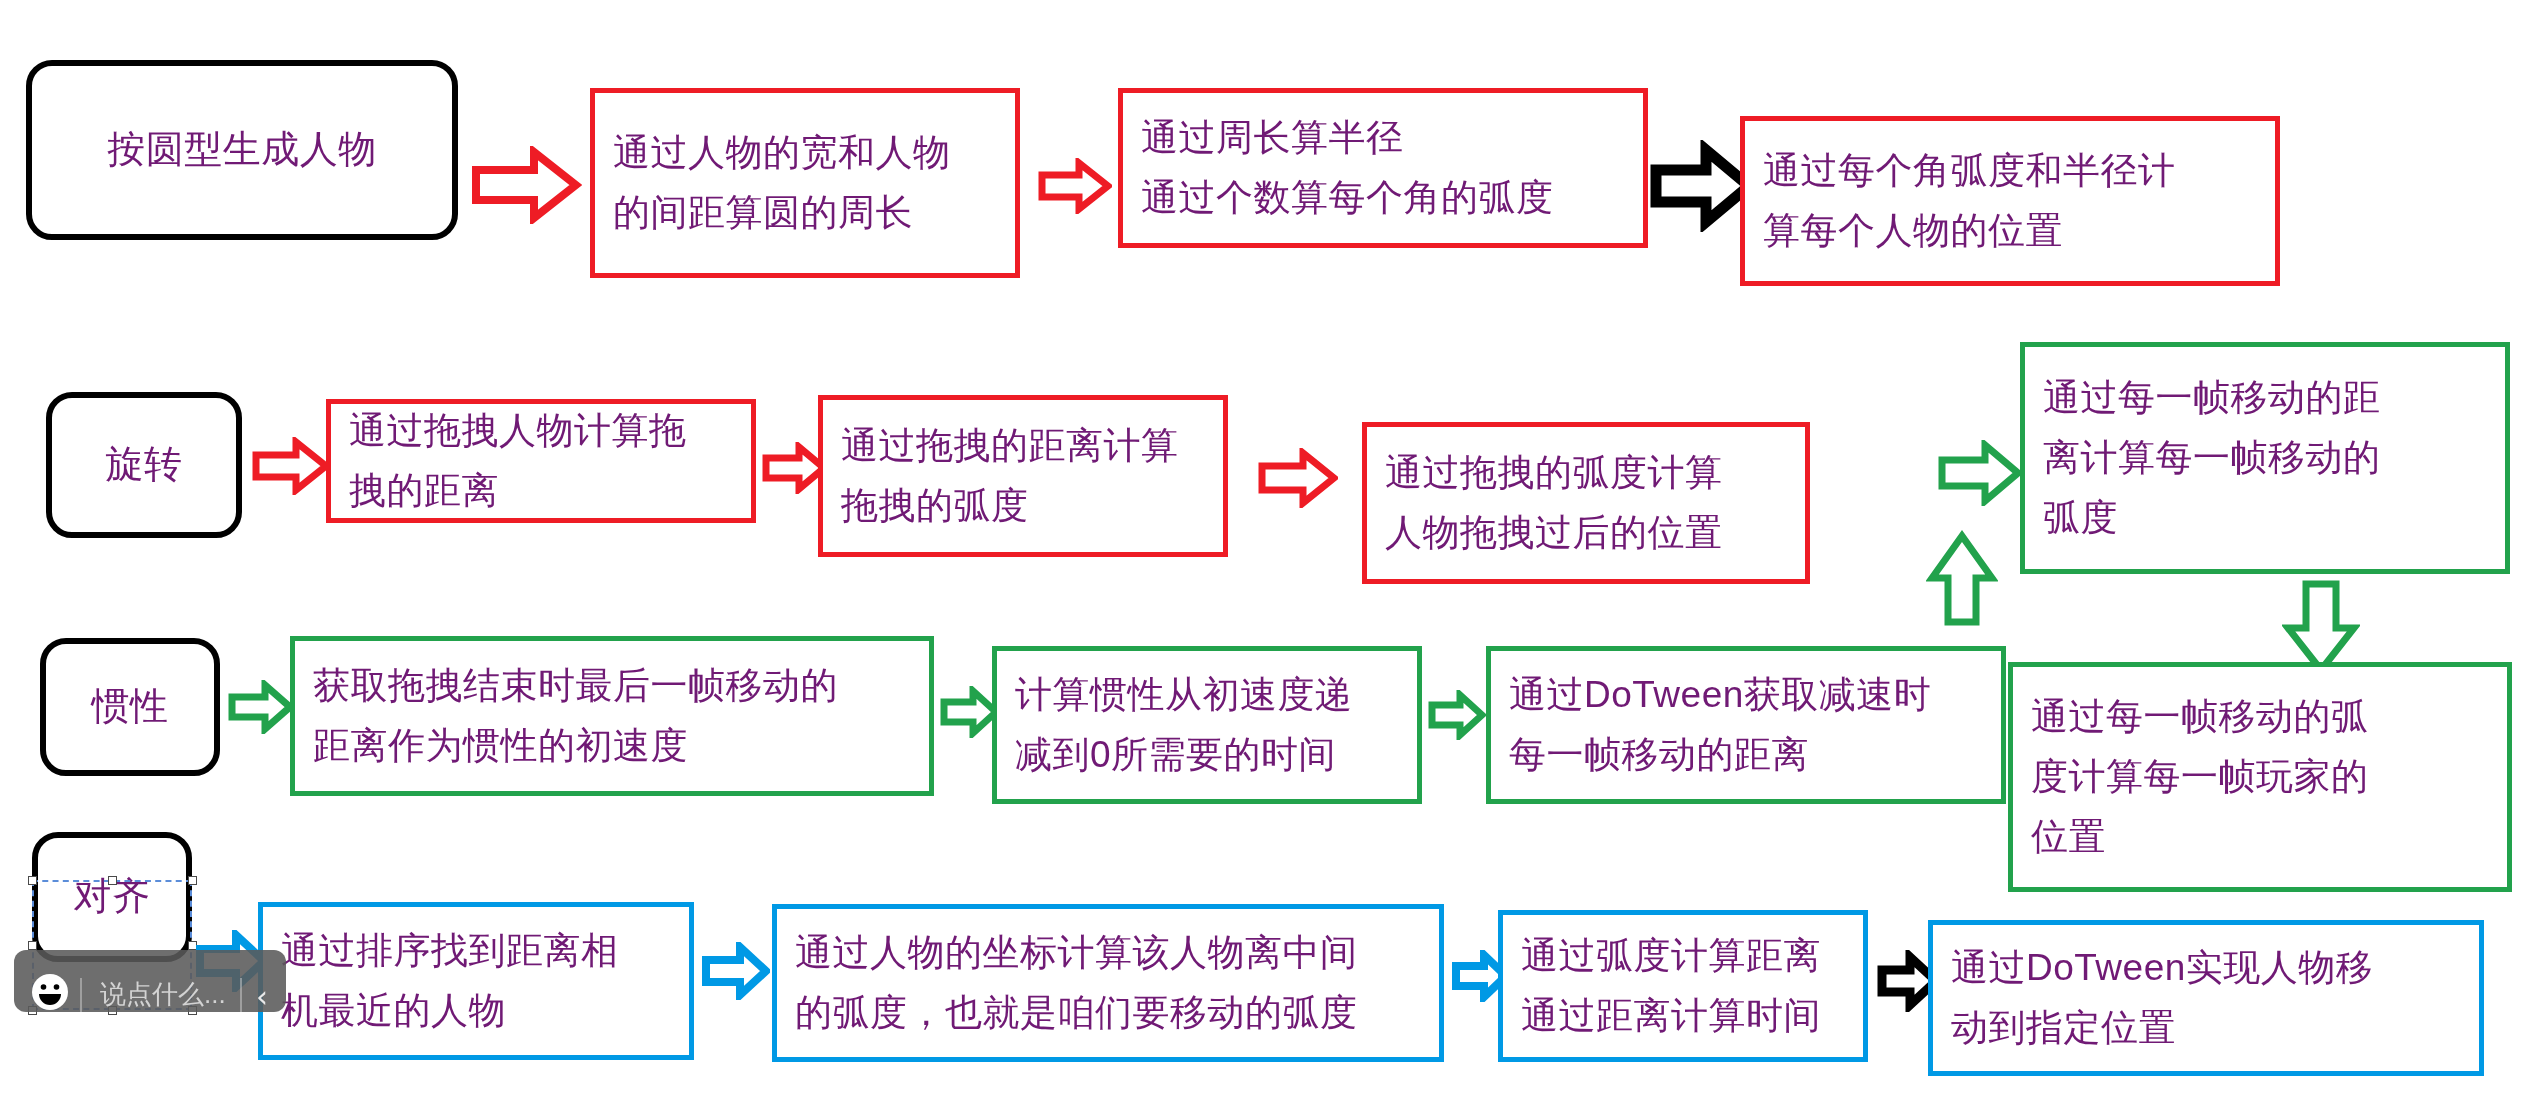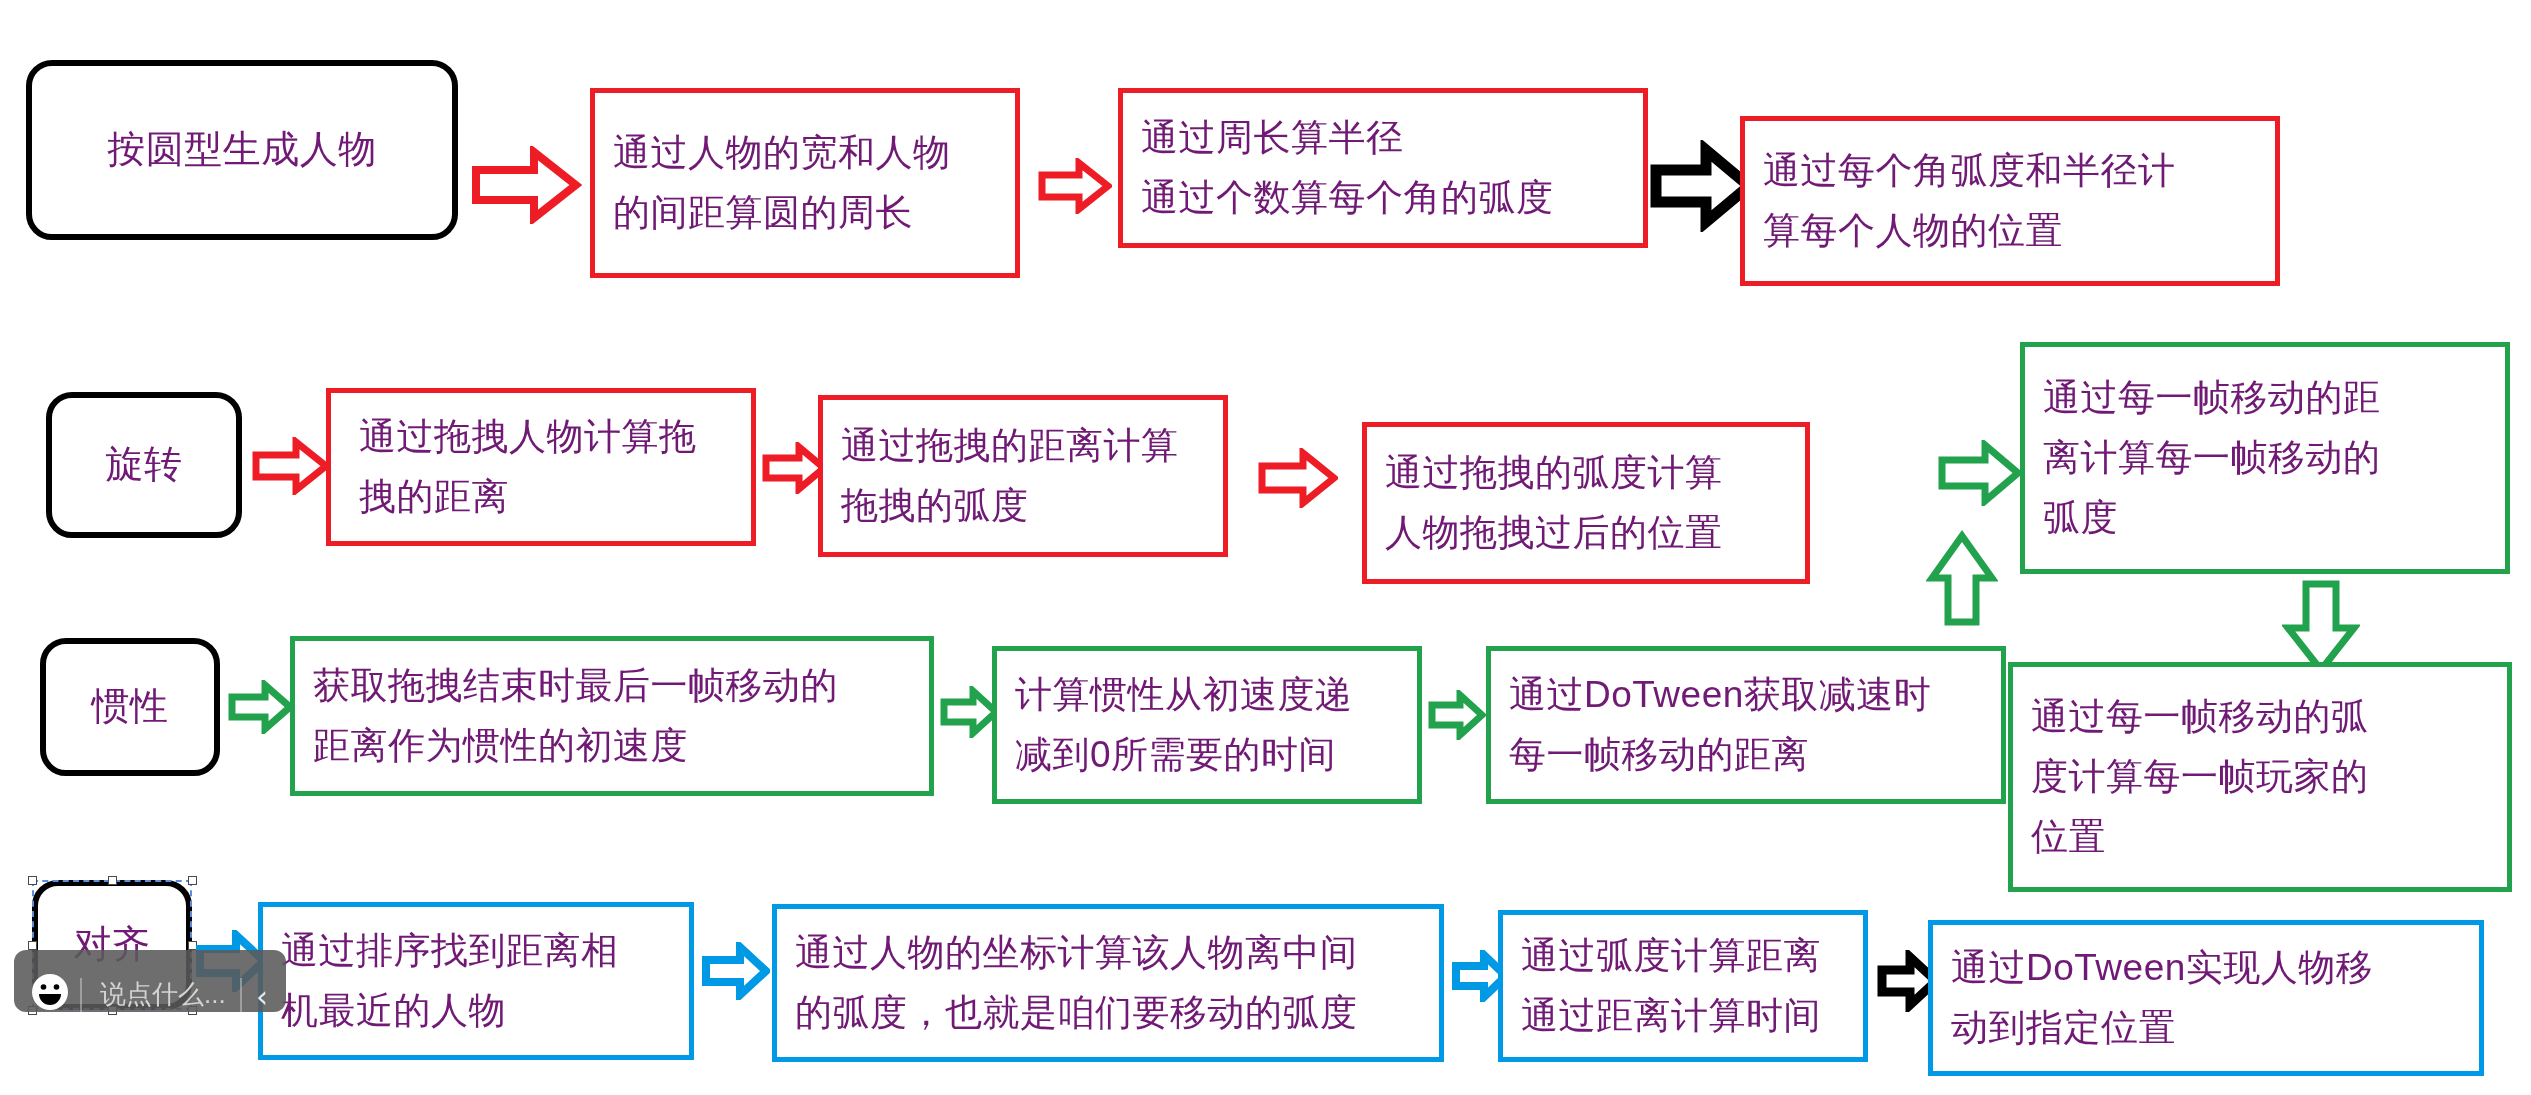--- a/index.html
+++ b/index.html
@@ -155,21 +155,21 @@
   <div class="node start-node" style="left:46px; top:392px; width:196px; height:146px;">
     <span class="txt">旋转</span>
   </div>
 
   <div class="arrow" style="left:252px; top:437px; width:78px; height:58px;">
     <svg viewBox="0 0 78 58" preserveAspectRatio="none">
       <path d="M4,18 L44,18 L44,5 L74,29 L44,53 L44,40 L4,40 Z" fill="none" stroke="#ee1c25" stroke-width="7" stroke-linejoin="miter"></path>
     </svg>
   </div>
 
-  <div class="node box-red padded" style="left:326px; top:388px; width:430px; height:158px;padding-left:10px;">
+  <div class="node box-red padded" style="left:326px; top:399px; width:430px; height:124px;">
     <span class="txt">通过拖拽人物计算拖
 拽的距离</span>
   </div>
 
   <div class="arrow" style="left:762px; top:442px; width:66px; height:52px;">
     <svg viewBox="0 0 66 52" preserveAspectRatio="none">
       <path d="M4,16 L37,16 L37,5 L62,26 L37,47 L37,36 L4,36 Z" fill="none" stroke="#ee1c25" stroke-width="7" stroke-linejoin="miter"></path>
     </svg>
   </div>
 
@@ -249,21 +249,21 @@
     <svg viewBox="0 0 58 50" preserveAspectRatio="none">
       <path d="M4,15 L32,15 L32,5 L54,25 L32,45 L32,35 L4,35 Z" fill="none" stroke="#22a24c" stroke-width="7" stroke-linejoin="miter"></path>
     </svg>
   </div>
 
   <div class="node box-green padded" style="left:1486px; top:646px; width:520px; height:158px;">
     <span class="txt">通过DoTween获取减速时
 每一帧移动的距离</span>
   </div>
 
-  <div class="node start-node" style="left:32px; top:880px; width:160px; height:130px;">
+  <div class="node start-node" style="left:32px; top:832px; width:160px; height:130px;">
     <span class="txt">对齐</span>
   </div>
 
   <div class="sel-outline" style="left:32px; top:880px; width:160px; height:130px;"></div>
   <div class="handle" style="left:28px; top:876px;"></div>
   <div class="handle" style="left:108px; top:876px;"></div>
   <div class="handle" style="left:188px; top:876px;"></div>
   <div class="handle" style="left:28px; top:941px;"></div>
   <div class="handle" style="left:188px; top:941px;"></div>
   <div class="handle" style="left:28px; top:1006px;"></div>

